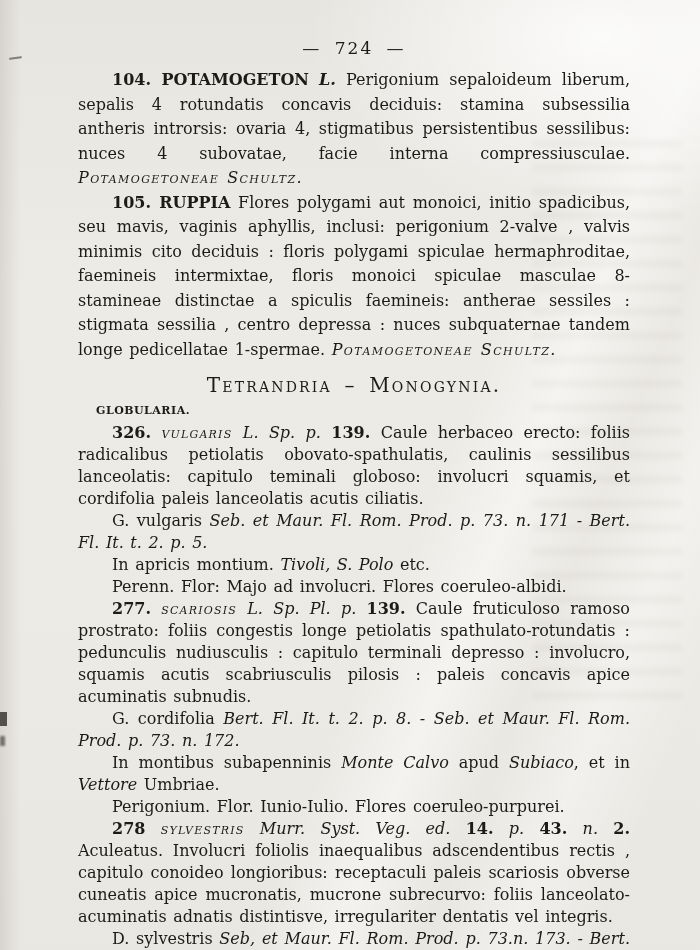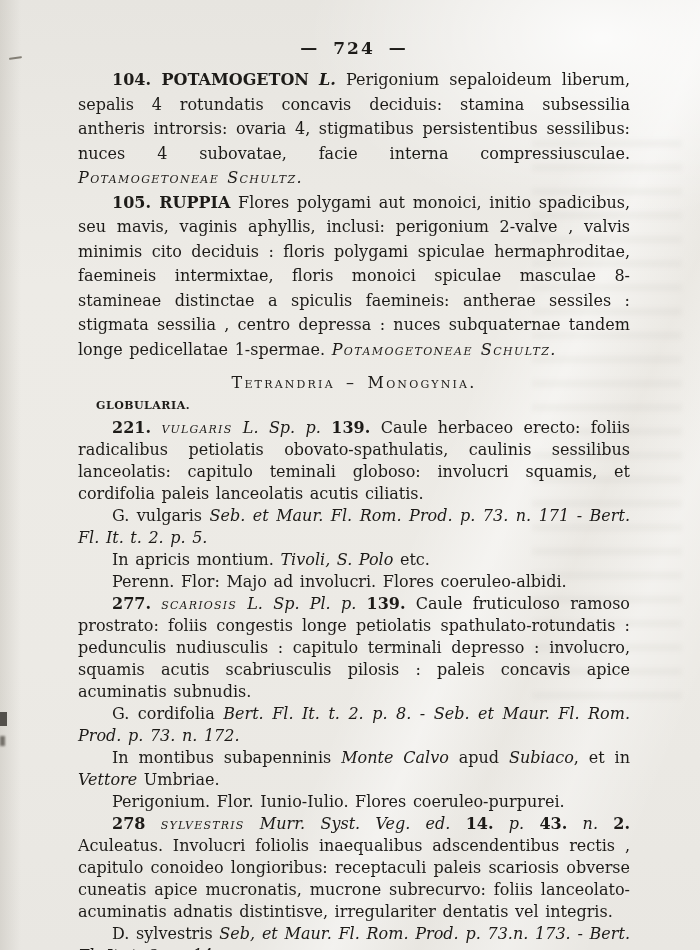--- a/index.html
+++ b/index.html
@@ -45,21 +45,21 @@
   }
   .text-col {
     position: absolute;
     left: 78px;
     top: 38px;
     width: 552px;
   }
   .pagenum {
     text-align: center;
     font-size: 17px;
-    font-weight: bold;
+    font-weight: normal;
     letter-spacing: 2px;
     margin: 0 0 10px 0;
     word-spacing: 6px;
   }
   p { margin: 0; }
   .upper { font-size: 16px; line-height: 24.5px; }
   .lower { font-size: 16px; line-height: 22px; }
   .para {
     text-align: justify;
     text-indent: 34px;
@@ -76,21 +76,21 @@
   }
   .sp-name {
     font-variant: small-caps;
     font-style: italic;
     letter-spacing: 1.2px;
   }
   .class-header {
     text-align: center;
     font-variant: small-caps;
     letter-spacing: 2.2px;
-    font-size: 16px;
+    font-size: 20px;
     margin-top: 11px;
     word-spacing: 4px;
   }
   .genus-head {
     font-weight: bold;
     font-size: 11px;
     letter-spacing: 0.5px;
     margin-top: 3px;
     text-indent: 18px;
   }
@@ -120,21 +120,21 @@
         <span>Flores polygami aut monoici, initio spadicibus, seu mavis, vaginis aphyllis, inclusi: perigonium 2-valve , valvis minimis cito deciduis : floris polygami spiculae hermaphroditae, faemineis intermixtae, floris monoici spiculae masculae 8-stamineae distinctae a spiculis faemineis: antherae sessiles : stigmata sessilia , centro depressa : nuces subquaternae tandem longe pedicellatae 1-spermae.</span>
         <span class="sc-it">Potamogetoneae Schultz.</span></p>
     </div>
 
     <div class="class-header">Tetrandria – Monogynia.</div>
 
     <div class="lower">
 
       <p class="genus-head">GLOBULARIA.</p>
 
-      <p class="para"><span class="b">221.</span>
+      <p class="para"><span class="b">326.</span>
         <span class="sp-name">vulgaris</span>
         <span class="cite">L. Sp. p.</span>
         <span class="num-b">139.</span>
         <span>Caule herbaceo erecto: foliis radicalibus petiolatis obovato-spathulatis, caulinis sessilibus lanceolatis: capitulo teminali globoso: involucri squamis, et cordifolia paleis lanceolatis acutis ciliatis.</span></p>
 
       <p class="para"><span>G. vulgaris</span>
         <span class="cite">Seb. et Maur. Fl. Rom. Prod. p. 73. n. 171 - Bert. Fl. It. t. 2. p. 5.</span></p>
 
       <p class="para"><span>In apricis montium. </span><span class="it">Tivoli, S. Polo</span><span> etc.</span></p>
 

